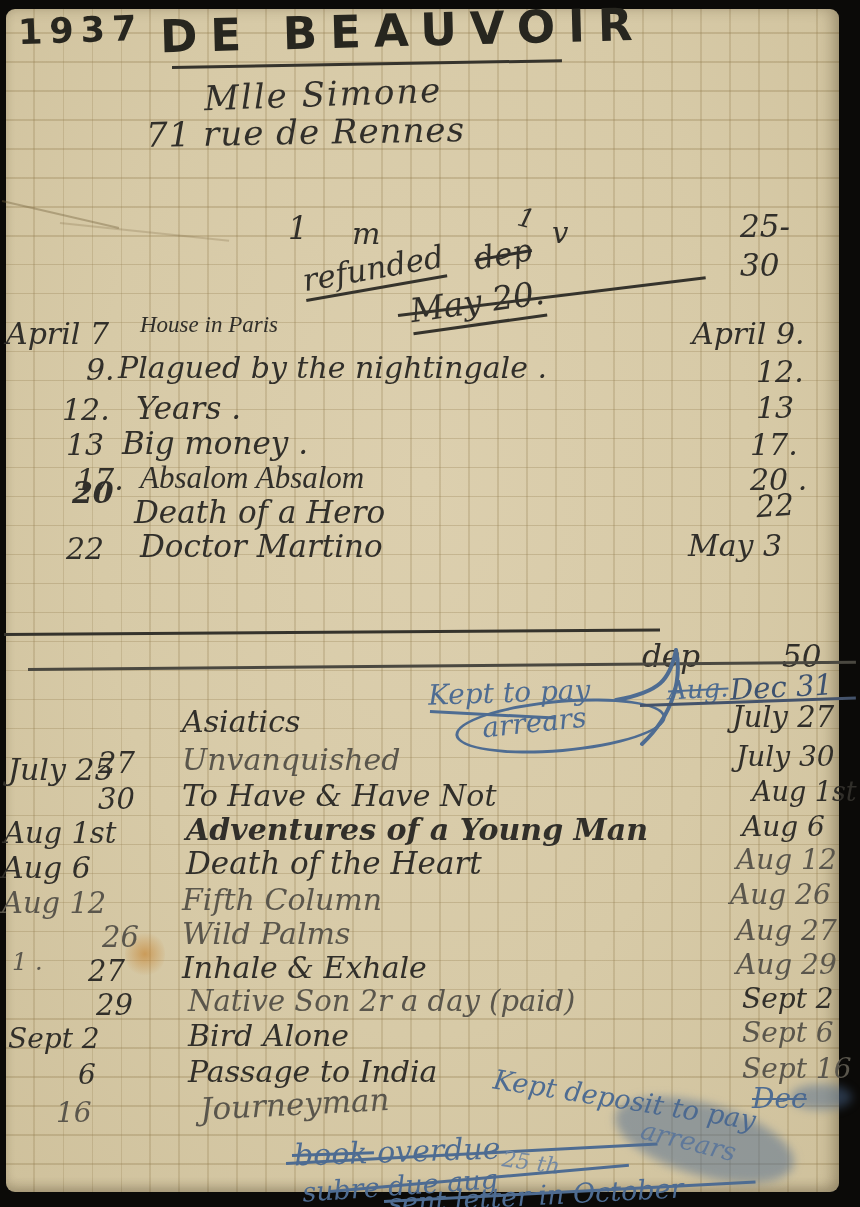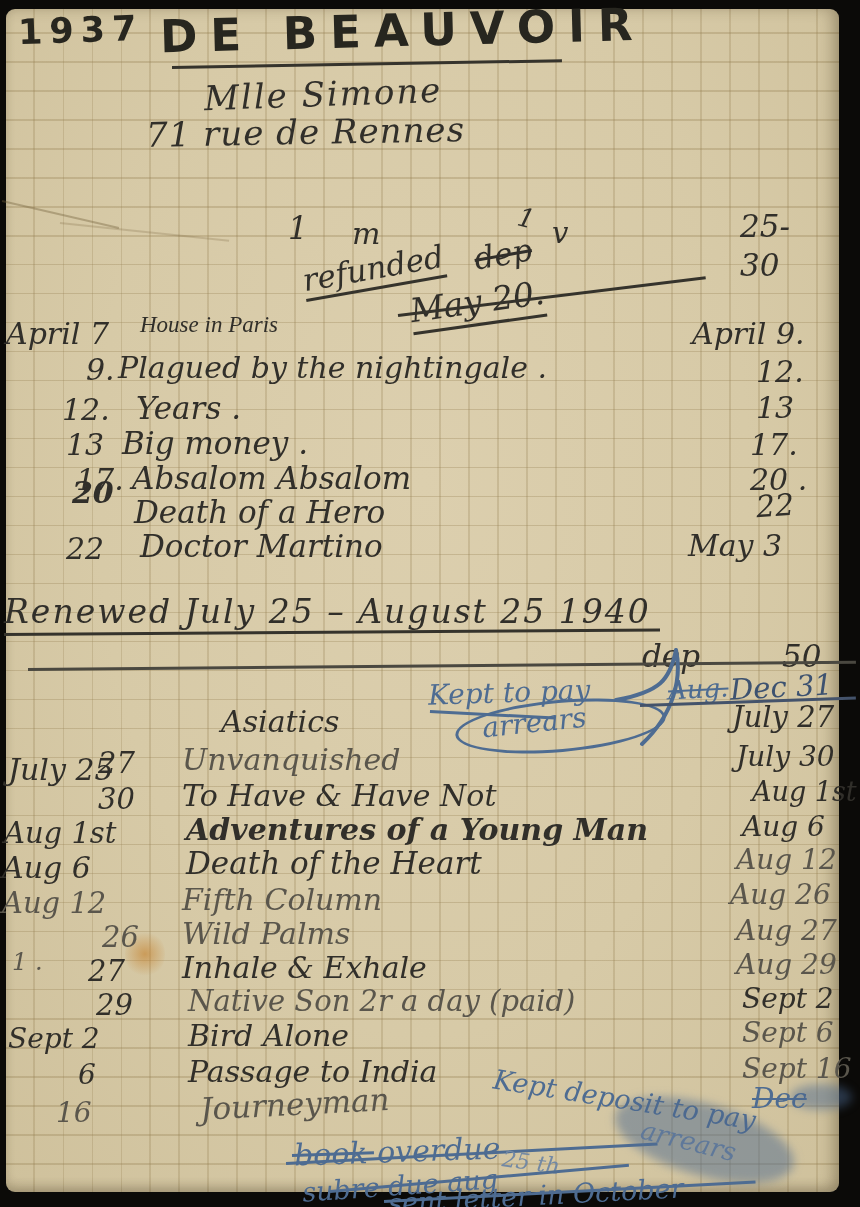--- a/index.html
+++ b/index.html
@@ -65,53 +65,52 @@
 
     <span class="abs hw row-out" style="left:62px;top:392px;">12.</span>
     <span class="abs hw" style="left:136px;top:390px;font-size:31px;">Years .</span>
     <span class="abs hw row-out" style="left:756px;top:390px;">13</span>
 
     <span class="abs hw row-out" style="left:66px;top:427px;">13</span>
     <span class="abs hw" style="left:122px;top:425px;font-size:31px;">Big money .</span>
     <span class="abs hw row-out" style="left:750px;top:427px;">17.</span>
 
     <span class="abs hw row-out" style="left:76px;top:462px;">17.</span>
-    <span class="abs hw" style="left:132px;top:460px;font-size:31px;">Absalom Absalom</span>
+    <span class="abs hw" style="left:140px;top:460px;font-size:31px;font-family:Liberation Serif, serif;">Absalom Absalom</span>
     <span class="abs hw row-out" style="left:750px;top:462px;text-align:center;">20 .</span>
 
     <span class="abs hw row-out" style="left:72px;top:475px;font-weight:bold;">20</span>
     <span class="abs hw" style="left:134px;top:494px;font-size:31px;">Death of a Hero</span>
     <span class="abs hw row-out" style="left:756px;top:488px;transform:rotate(-4deg);">22</span>
 
     <span class="abs hw row-out" style="left:66px;top:531px;">22</span>
     <span class="abs hw" style="left:140px;top:528px;font-size:31px;">Doctor Martino</span>
     <span class="abs hw row-out" style="left:688px;top:528px;">May 3</span>
   </div>
 
-  <span class="abs hw" style="left:4px;top:592px;font-size:33px;letter-spacing:2px;">Renewed July 25 – August 25 1940</span>
   <div class="uline" style="left:4px;top:633px;width:656px;transform:rotate(-0.4deg);"></div>
   <span class="abs hw" style="left:642px;top:638px;font-size:31px;">dep</span>
   <span class="abs hw" style="left:782px;top:638px;font-size:31px;">50</span>
   <div class="uline" style="left:28px;top:668px;width:828px;height:2.5px;background:#4a4840;transform:rotate(-0.5deg);"></div>
 
   <span class="abs hw blue" style="left:428px;top:676px;font-size:28px;transform:rotate(-2deg);">Kept to pay</span>
   <span class="abs hw blue" style="left:482px;top:706px;font-size:28px;transform:rotate(-6deg);">arrears</span>
   <div class="ellipse" style="left:455px;top:700px;width:205px;height:46px;transform:rotate(-5deg);"></div>
   <div class="bline" style="left:430px;top:710px;width:125px;transform:rotate(3deg);"></div>
   <svg class="abs" style="left:612px;top:648px;" width="95" height="100" viewBox="0 0 95 100">
     <path d="M64 2 C58 32 48 44 4 52 M64 2 C70 30 62 66 30 96" stroke="#4e6c92" stroke-width="4" fill="none" stroke-linecap="round"></path>
   </svg>
   <span class="abs hw blue strike" style="left:668px;top:674px;font-size:26px;transform:rotate(-3deg);">Aug.</span>
   <span class="abs hw pencil" style="left:730px;top:670px;font-size:29px;transform:rotate(-3deg);color:#3d5270;">Dec 31</span>
   <div class="bline" style="left:640px;top:704px;width:216px;background:#44536b;transform:rotate(-2deg);"></div>
 
   <span class="abs hw faded" style="left:12px;top:948px;font-size:24px;">1 .</span>
   <div>
     <span class="abs hw" style="left:8px;top:708px;font-size:30px;margin-top:44px;">July 25</span>
-    <span class="abs hw" style="left:182px;top:704px;font-size:30px;margin-left:39px;">Asiatics</span>
+    <span class="abs hw" style="left:182px;top:704px;font-size:30px;">Asiatics</span>
     <span class="abs hw" style="left:732px;top:700px;font-size:29px;">July 27</span>
 
     <span class="abs hw" style="left:98px;top:746px;font-size:29px;">27</span>
     <span class="abs hw faded" style="left:182px;top:742px;font-size:30px;">Unvanquished</span>
     <span class="abs hw" style="left:736px;top:740px;font-size:28px;">July 30</span>
 
     <span class="abs hw" style="left:98px;top:782px;font-size:29px;">30</span>
     <span class="abs hw" style="left:182px;top:778px;font-size:30px;">To Have &amp; Have Not</span>
     <span class="abs hw" style="left:752px;top:776px;font-size:27px;">Aug 1st</span>
 

